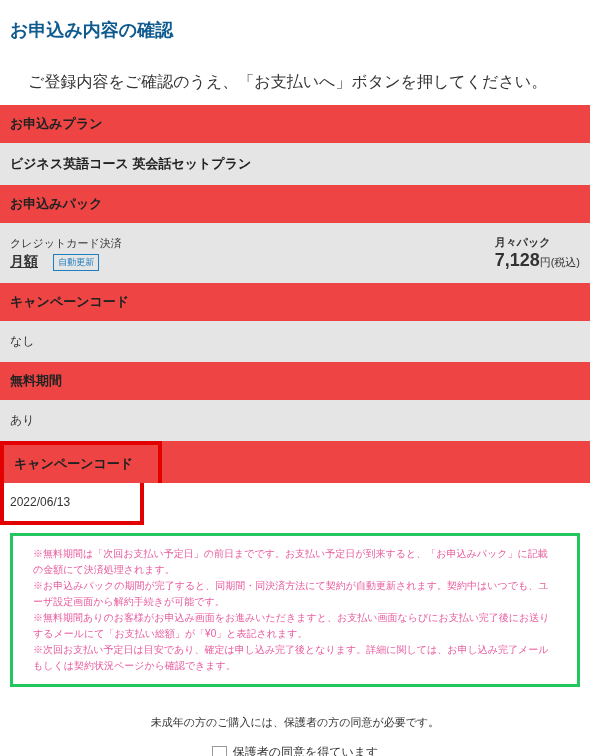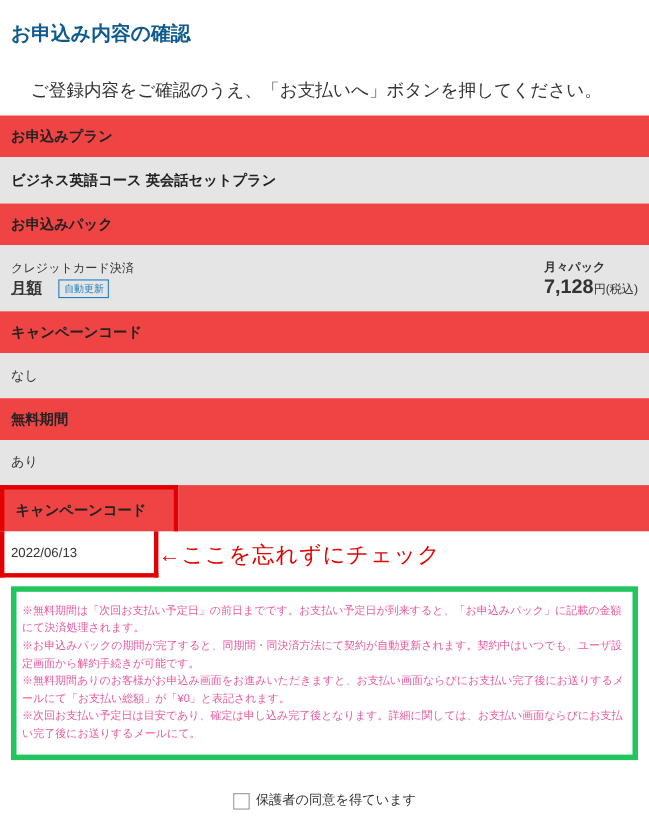--- a/index.html
+++ b/index.html
@@ -95,23 +95,23 @@
     }
     .annotation-arrow {
       display: inline-block;
       color: #e30000;
       font-size: 20px;
       font-weight: normal;
       vertical-align: middle;
       letter-spacing: 1px;
     }
     .notes-box {
-      border: 5px solid #22c55e;
+      border: 3px solid #22c55e;
       margin: 8px 10px 14px;
-      padding: 10px 5px;
+      padding: 10px 20px;
       font-size: 10px;
       line-height: 1.6;
       color: #e85a9e;
     }
     .notes-box .note-line { }
     .consent-section {
       text-align: center;
       padding: 14px 10px 8px;
     }
     .minor-notice {
@@ -169,30 +169,30 @@
 <div class="section-header">無料期間</div>
 <div class="section-content">あり</div>
 
 <div class="highlight-box">
   <div style="display:flex;">
     <div class="section-header red-border-header" style="width:162px; flex:0 0 162px;">キャンペーンコード</div>
     <div class="section-header" style="flex:1;"></div>
   </div>
   <div style="display:flex; align-items:center;">
     <div class="red-border-content">2022/06/13</div>
-    <span class="annotation-arrow">←ここを忘れずにチェック</span>
   </div>
 </div>
 
 <div class="notes-box">
   <div class="note-line">※無料期間は「次回お支払い予定日」の前日までです。お支払い予定日が到来すると、「お申込みパック」に記載の金額にて決済処理されます。</div>
   <div class="note-line">※お申込みパックの期間が完了すると、同期間・同決済方法にて契約が自動更新されます。契約中はいつでも、ユーザ設定画面から解約手続きが可能です。</div>
   <div class="note-line">※無料期間ありのお客様がお申込み画面をお進みいただきますと、お支払い画面ならびにお支払い完了後にお送りするメールにて「お支払い総額」が「¥0」と表記されます。</div>
-  <div class="note-line">※次回お支払い予定日は目安であり、確定は申し込み完了後となります。詳細に関しては、お支払い画面ならびにお支払い完了後にお送りするメールにて。</div>
+  <div class="note-line">※次回お支払い予定日は目安であり、確定は申し込み完了後となります。詳細に関しては、お申し込み完了メールもしくは契約状況ページから確認できます。</div>
 </div>
 
 <div class="consent-section">
+  <div class="minor-notice">未成年の方のご購入には、保護者の方の同意が必要です。</div>
   <div class="checkbox-row">
     <span class="checkbox"></span>
     <span>保護者の同意を得ています</span>
   </div>
 
 </div>
 
 </body></html>

